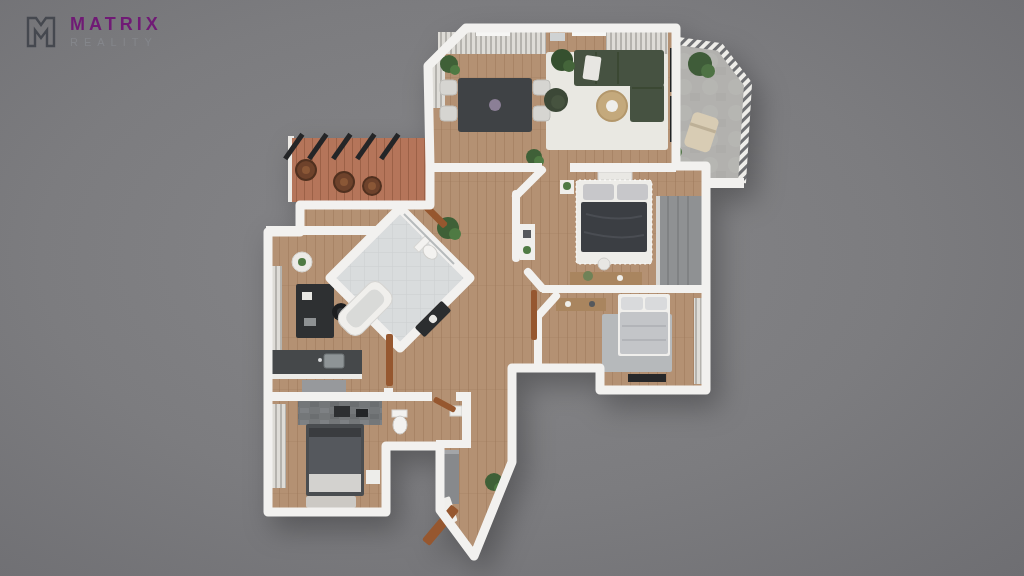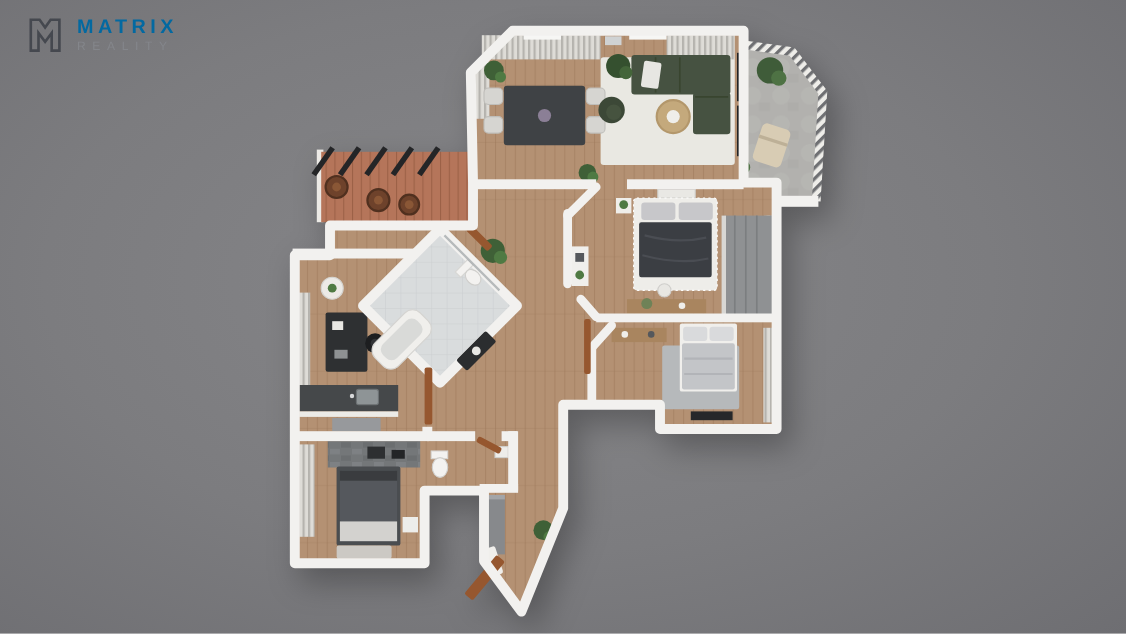--- a/index.html
+++ b/index.html
@@ -5,21 +5,21 @@
   html,body{margin:0;padding:0;}
   body{
     width:1024px;height:576px;overflow:hidden;
     background:radial-gradient(ellipse at 46% 44%, #868689 0%, #7c7c7f 55%, #6e6e72 100%);
     font-family:"Liberation Sans", sans-serif;
     position:relative;
   }
   .stage{position:absolute;inset:0;}
   .logo{position:absolute;top:13px;left:22px;display:flex;align-items:center;gap:10px;}
   .logo-text{display:flex;flex-direction:column;line-height:1.05;}
-  .logo-name{font-size:18px;font-weight:bold;letter-spacing:4px;color:#0369a1;}
+  .logo-name{font-size:18px;font-weight:bold;letter-spacing:4px;color:#701a75;}
   .logo-tagline{font-size:11px;letter-spacing:6px;color:#84868b;margin-top:3px;}
   svg.plan{position:absolute;inset:0;}
   .plan-shadow{filter:drop-shadow(9px 13px 14px rgba(0,0,0,0.28));}
 </style>
 </head>
 <body>
 
 <div class="stage">
 
   <div class="logo">

